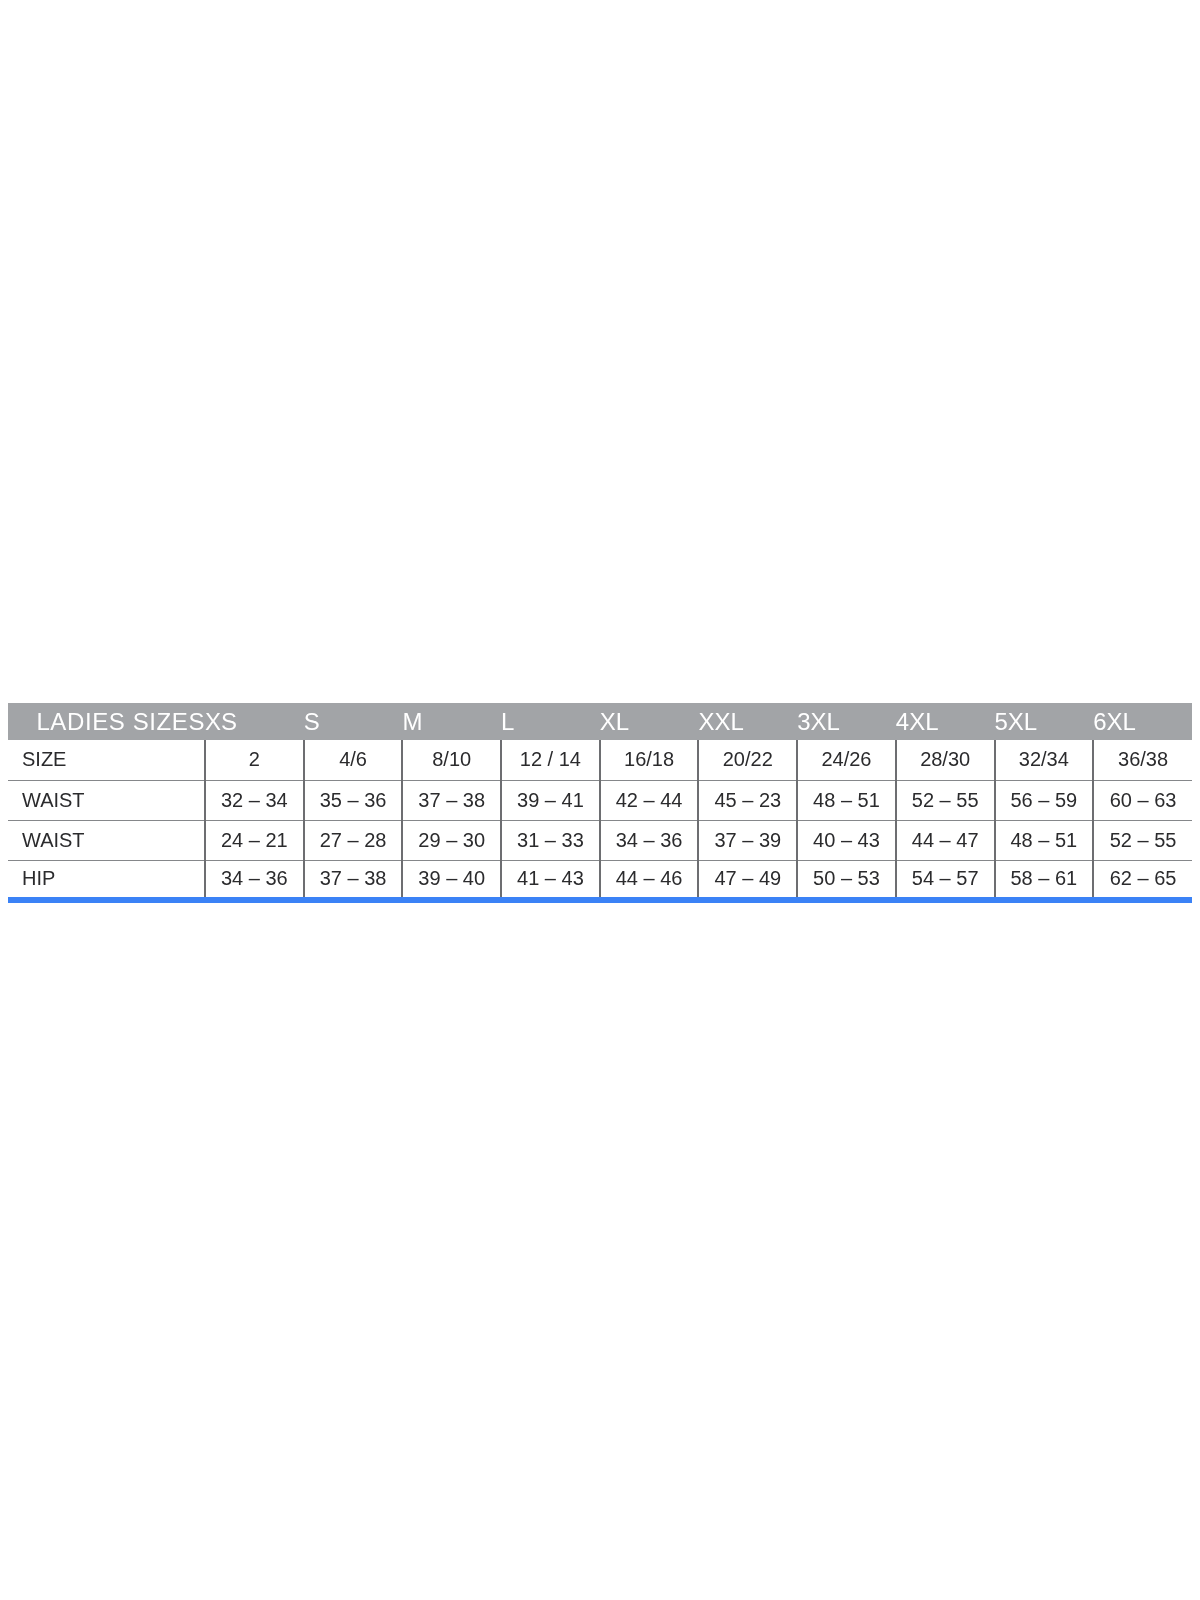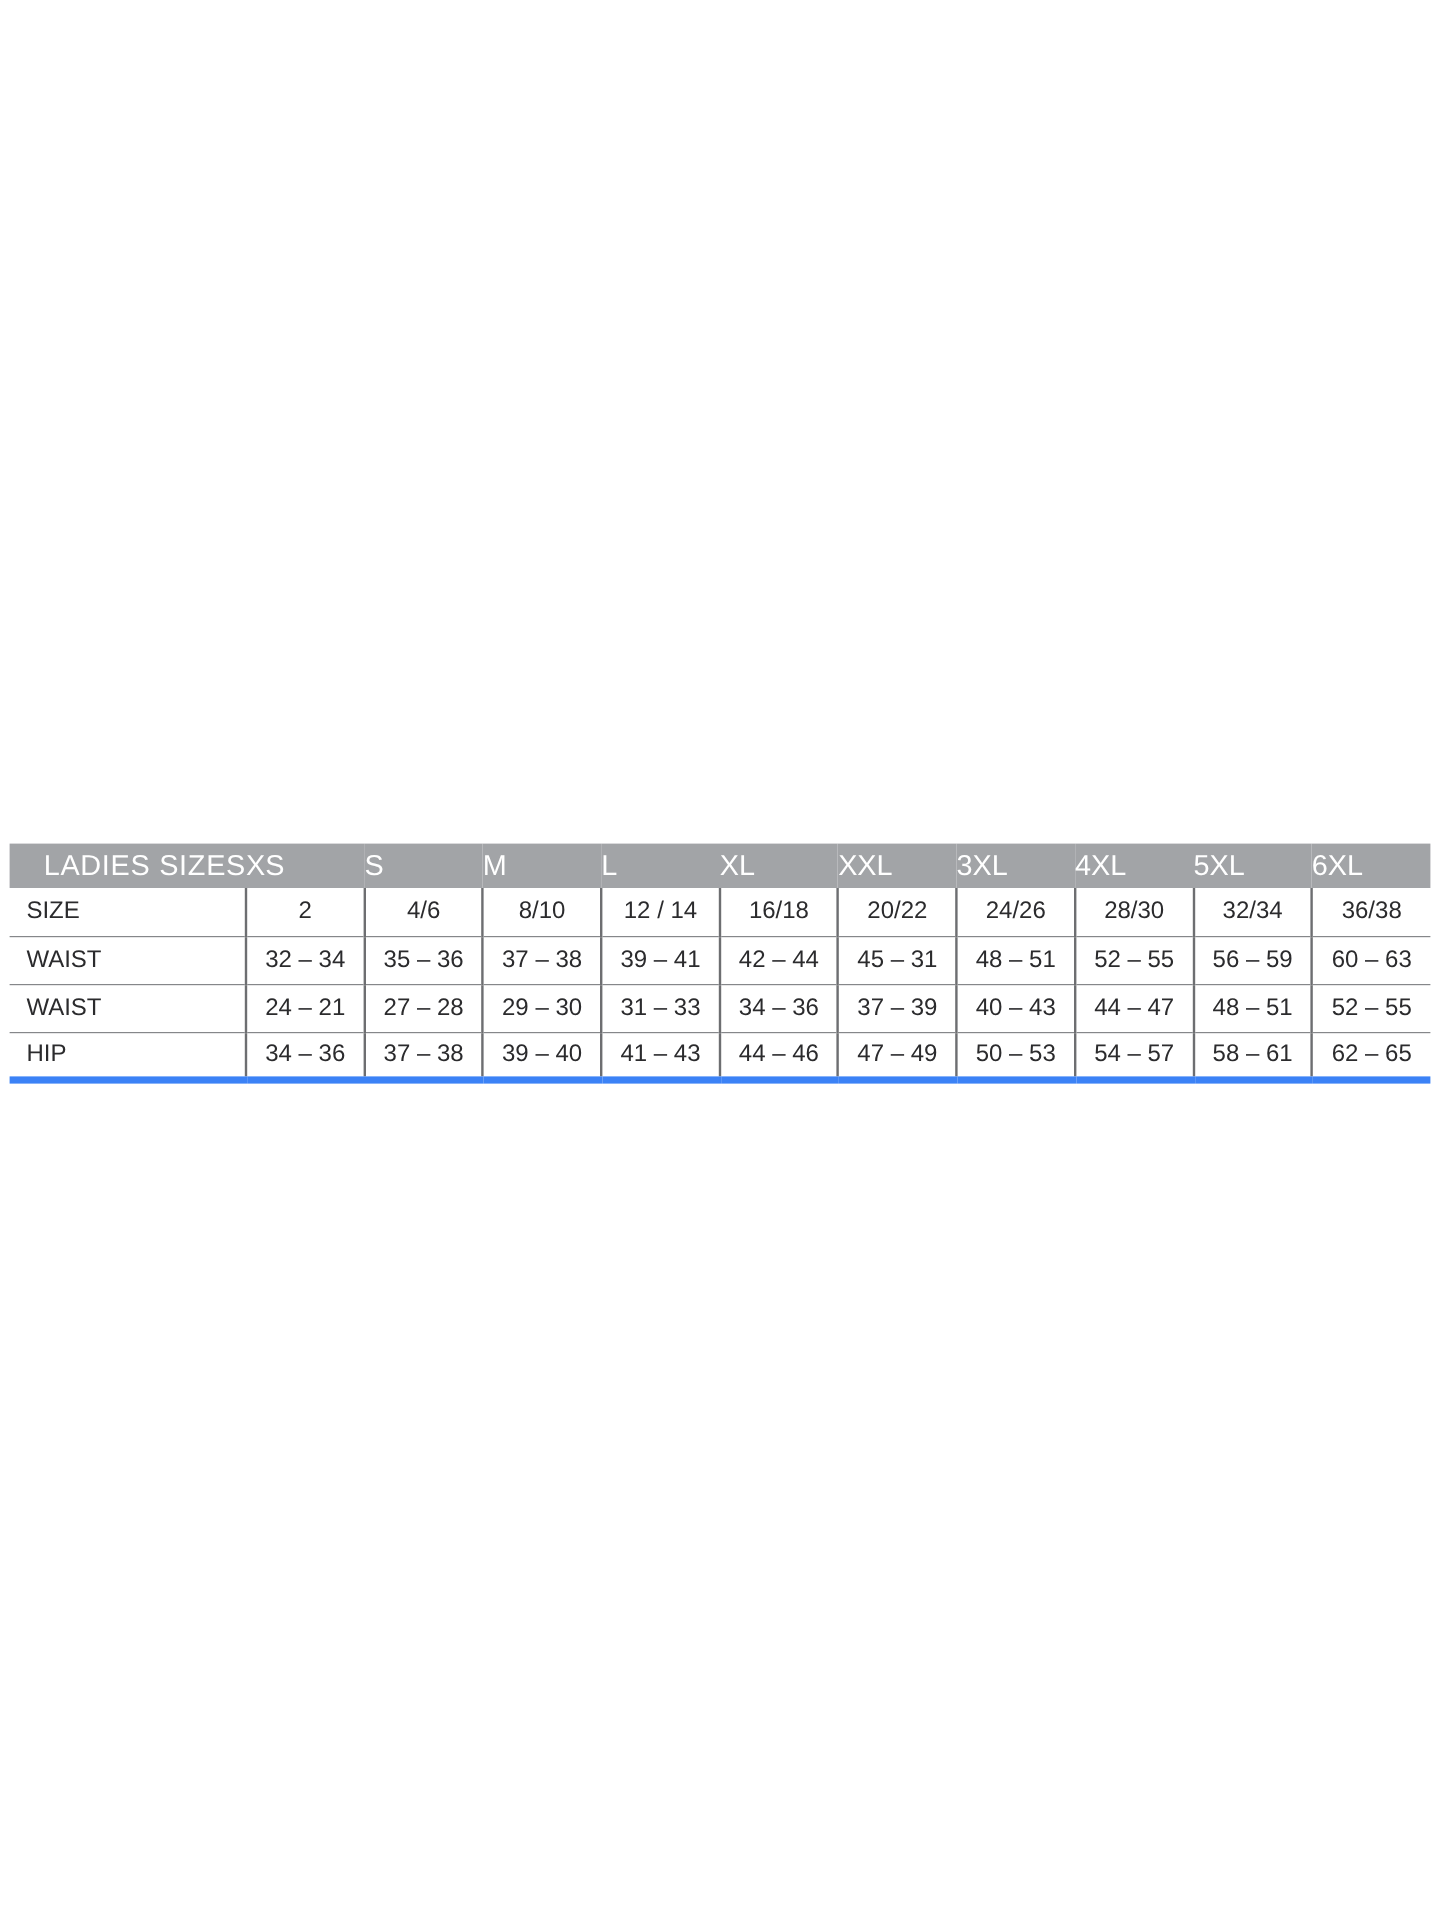--- a/index.html
+++ b/index.html
@@ -101,21 +101,21 @@
           <td>32/34</td>
           <td>36/38</td>
         </tr>
         <tr>
           <td class="row-label">WAIST</td>
           <td>32 – 34</td>
           <td>35 – 36</td>
           <td>37 – 38</td>
           <td>39 – 41</td>
           <td>42 – 44</td>
-          <td>45 – 31</td>
+          <td>45 – 23</td>
           <td>48 – 51</td>
           <td>52 – 55</td>
           <td>56 – 59</td>
           <td>60 – 63</td>
         </tr>
         <tr>
           <td class="row-label">WAIST</td>
           <td>24 – 21</td>
           <td>27 – 28</td>
           <td>29 – 30</td>

